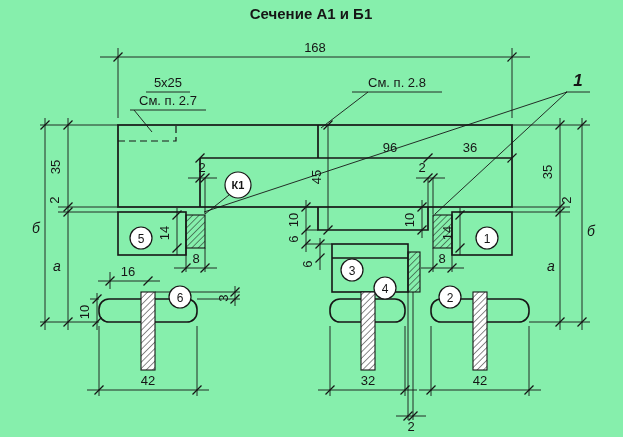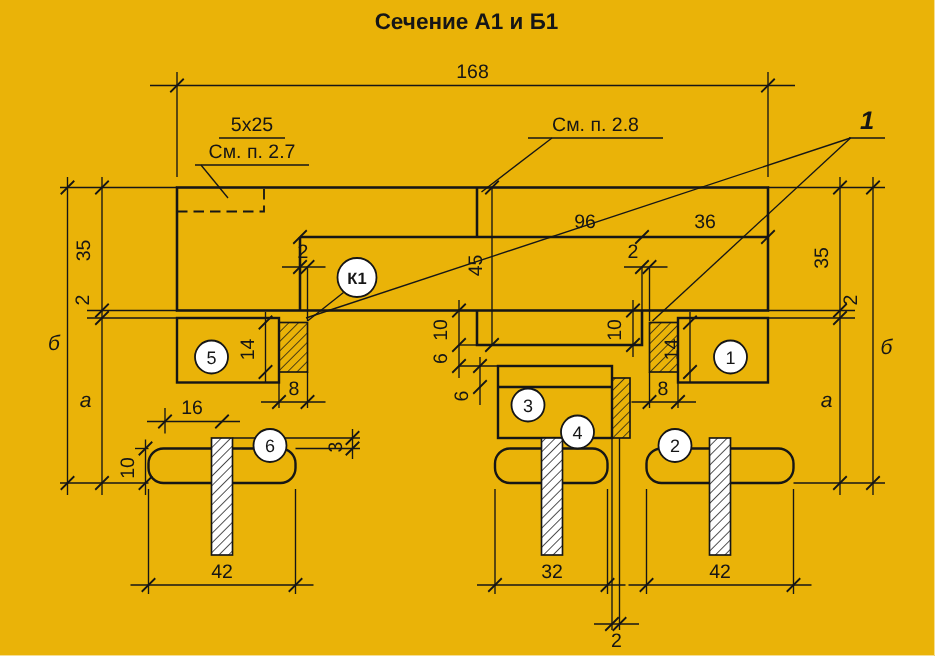--- a/index.html
+++ b/index.html
@@ -1,16 +1,16 @@
 <!DOCTYPE html>
 <html><head>
 <meta charset="utf-8">
 <style>
   html,body{margin:0;padding:0;background:#ffffff;}
-  #stage{position:relative;width:623px;height:437px;background:#eab308;overflow:hidden;}
+  #stage{position:relative;width:623px;height:437px;background:#86efac;overflow:hidden;}
   svg{display:block;}
   text{font-family:"Liberation Sans","DejaVu Sans",sans-serif;font-size:13px;fill:#161616;}
   .t-mid{text-anchor:middle;}
   .it{font-style:italic;font-size:14px;}
   .big{font-size:17px;font-weight:bold;font-style:italic;}
   .title{font-size:15px;font-weight:bold;}
   .small{font-size:12px;}
   .k1{font-size:11px;font-weight:bold;}
   .main{fill:none;stroke:#161616;stroke-width:1.7;}
   .part{fill:none;stroke:#161616;stroke-width:1.6;}

